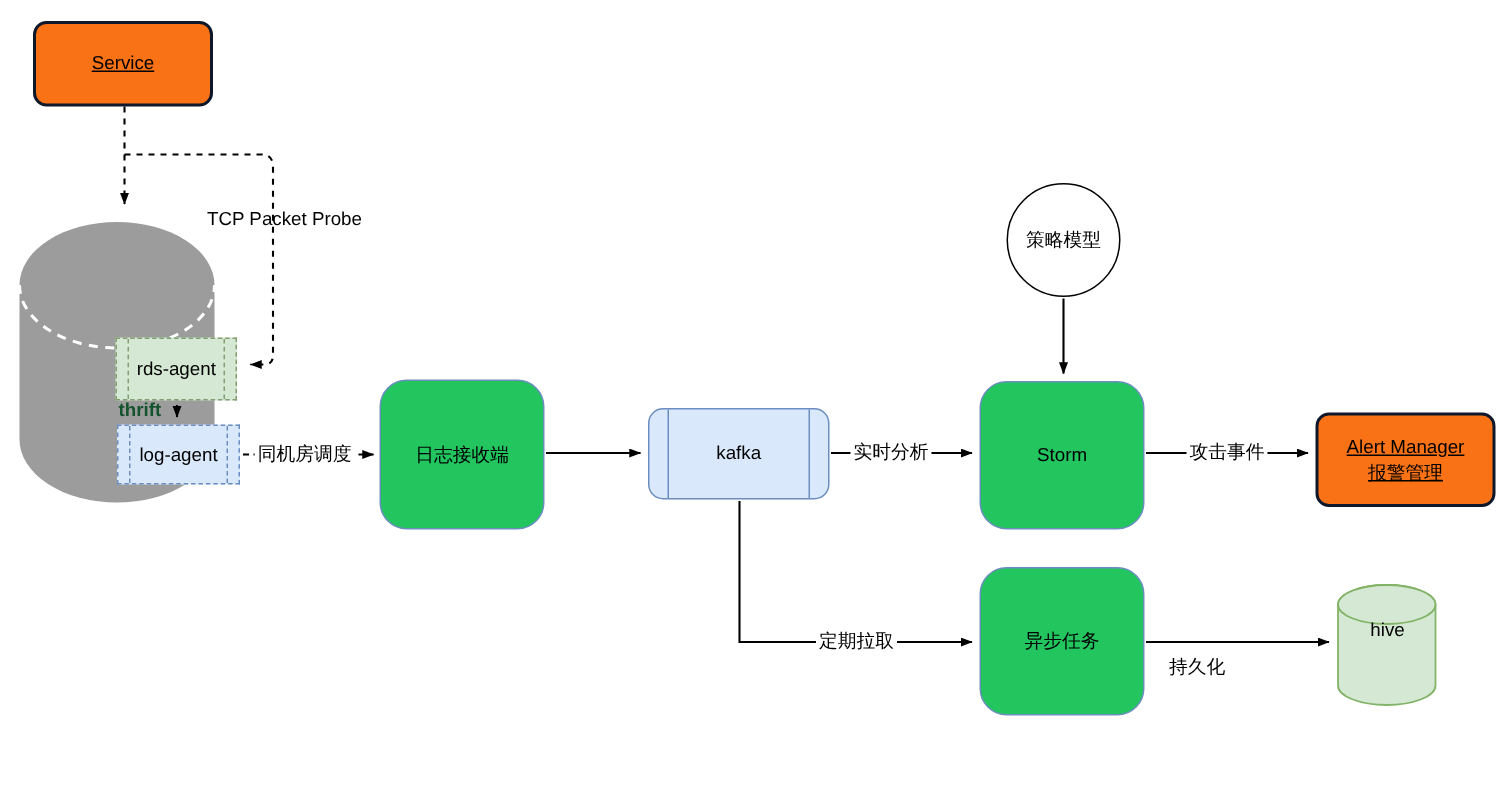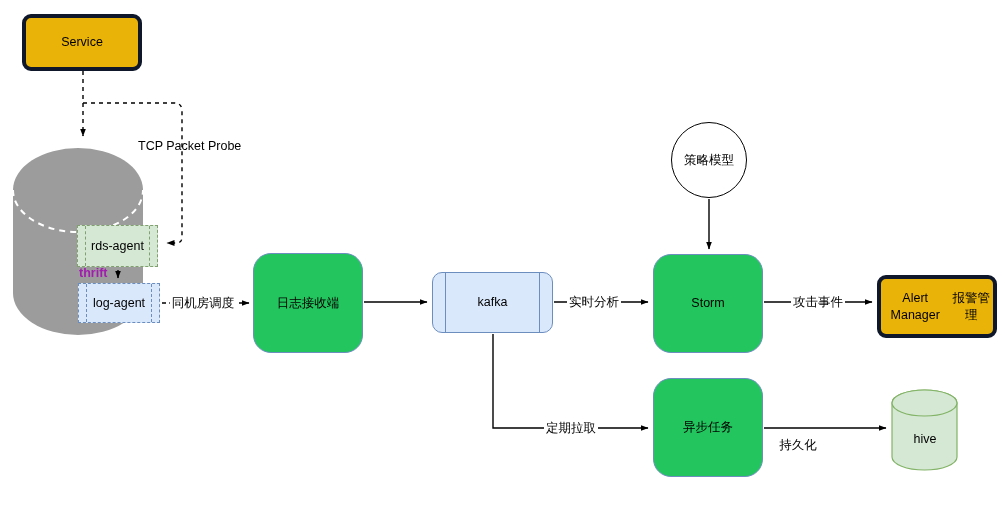--- a/index.html
+++ b/index.html
@@ -3,35 +3,35 @@
 <meta charset="utf-8">
 <style>
   html,body{margin:0;padding:0;background:#fff;}
   .canvas{
     position:relative;width:1005px;height:531px;background:#ffffff;
     font-family:"Liberation Sans","DejaVu Sans",sans-serif;color:#000;overflow:hidden;
   }
   svg.wires{position:absolute;left:0;top:0;width:1005px;height:531px;}
   .node{position:absolute;display:flex;align-items:center;justify-content:center;
         font-size:12.5px;text-align:center;box-sizing:border-box;line-height:1.35;}
-  .rounded-pink{background:#eab308;border:4px solid #0f172a;border-radius:9px;}
+  .rounded-pink{background:#f97316;border:2px solid #0f172a;border-radius:9px;text-decoration:underline;}
   .rounded-blue{background:#22c55e;border:1px solid #6c8ebf;border-radius:18px;}
   .proc{border-radius:0;}
   .proc .vbar{position:absolute;top:0;bottom:0;width:0;}
   .kafka-box{background:#dae8fc;border:1px solid #6c8ebf;}
   .kafka-box .vbar{border-left:1px solid #6c8ebf;}
   .agent-green{background:#d5e8d4;border:1px dashed #82a06f;}
   .agent-green .vbar{border-left:1px dashed #82a06f;}
   .agent-blue{background:#dae8fc;border:1px dashed #6c8ebf;}
   .agent-blue .vbar{border-left:1px dashed #6c8ebf;}
   .circle{background:#ffffff;border:1.5px solid #000;border-radius:50%;}
   .free-label{position:absolute;font-size:12.5px;white-space:nowrap;}
   .edge-label{position:absolute;transform:translate(-50%,-50%);font-size:12.5px;
               background:#ffffff;padding:0 2px;white-space:nowrap;}
-  .thrift{font-weight:bold;color:#a21caf;font-size:12.5px;}
+  .thrift{font-weight:bold;color:#14532d;font-size:12.5px;}
 </style>
 </head>
 <body>
 
 <div class="canvas">
 
   <svg class="wires" viewBox="0 0 1005 531">
     <defs>
       <marker id="arrow" markerWidth="10" markerHeight="8" refX="7.5" refY="3" orient="auto" markerUnits="userSpaceOnUse">
         <path d="M0,0 L8,3 L0,6 Z" fill="#000"></path>
@@ -100,30 +100,30 @@
   </div>
 
   <div class="node circle" style="left:671px;top:122px;width:76px;height:76px;text-align:center;">
     <span>策略模型</span>
   </div>
 
   <div class="node rounded-blue" style="left:653px;top:254px;width:110px;height:99px;">
     <span>Storm</span>
   </div>
 
-  <div class="node rounded-pink" style="left:877px;top:275px;width:120px;height:63px;flex-direction:row;">
+  <div class="node rounded-pink" style="left:877px;top:275px;width:120px;height:63px;flex-direction:column;">
     <span>Alert Manager</span>
     <span>报警管理</span>
   </div>
 
   <div class="node rounded-blue" style="left:653px;top:378px;width:110px;height:99px;">
     <span>异步任务</span>
   </div>
 
-  <div class="edge-label" style="left:925px;top:439px;background:transparent;">hive</div>
+  <div class="edge-label" style="left:925px;top:420px;background:transparent;">hive</div>
 
   <div class="edge-label" style="left:203px;top:303px;">同机房调度</div>
   <div class="edge-label" style="left:594px;top:302px;">实时分析</div>
   <div class="edge-label" style="left:818px;top:302px;">攻击事件</div>
   <div class="edge-label" style="left:571px;top:428px;">定期拉取</div>
   <div class="edge-label" style="left:798px;top:428px;margin-top:17px;">持久化</div>
 
 </div>
 
 </body></html>

